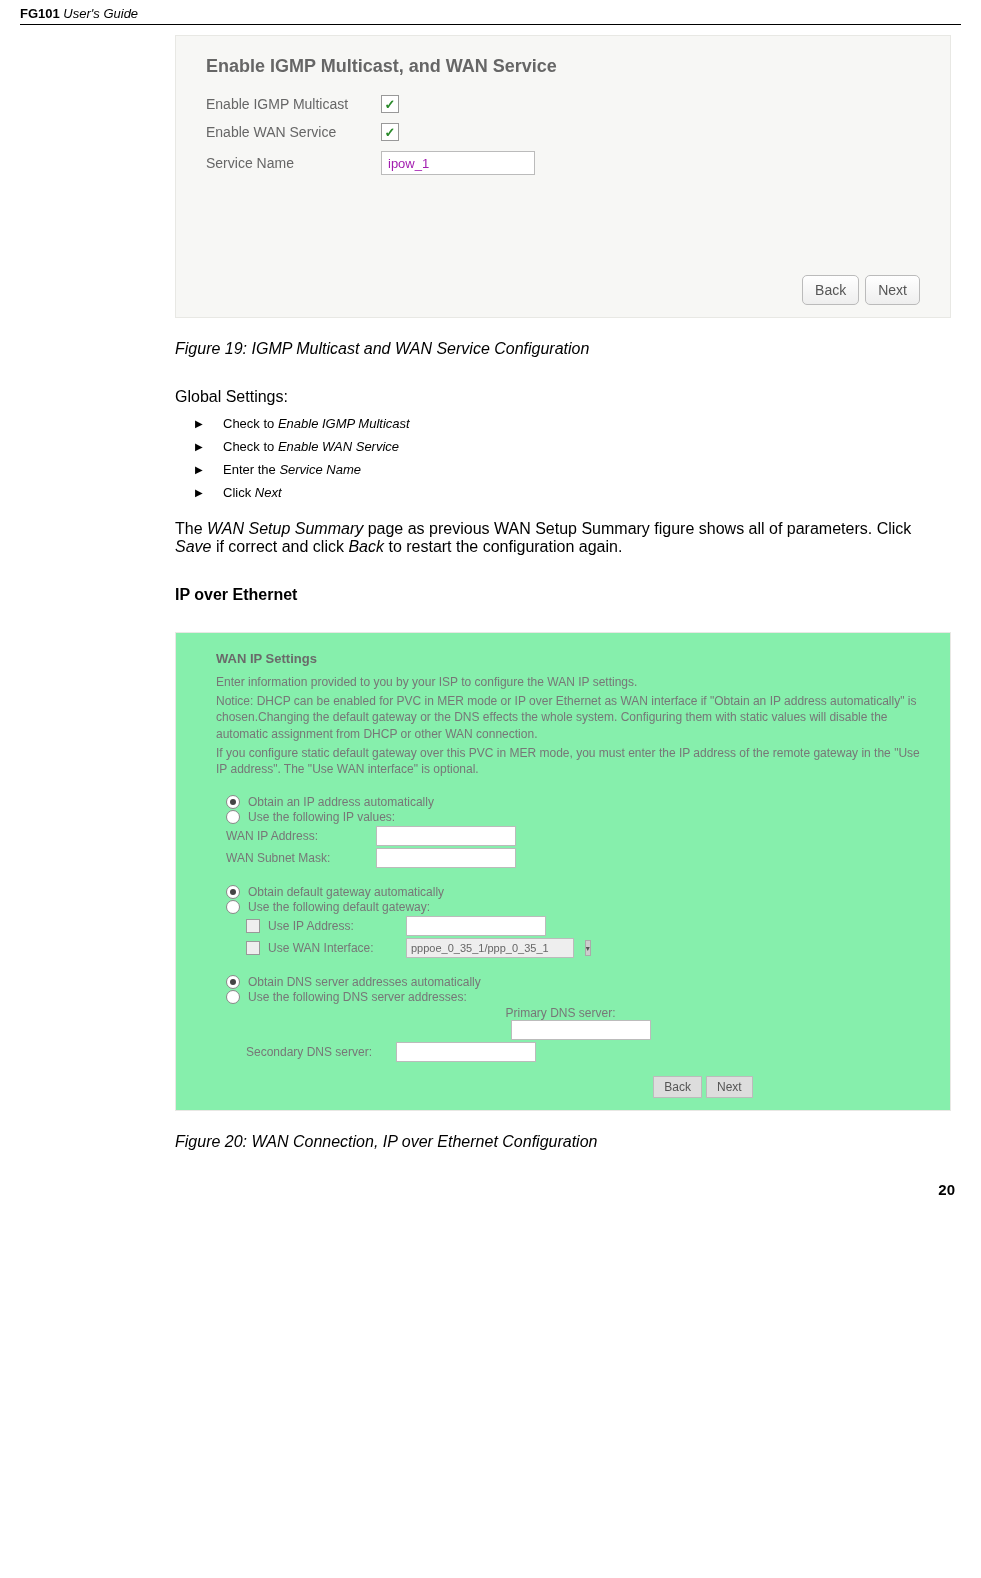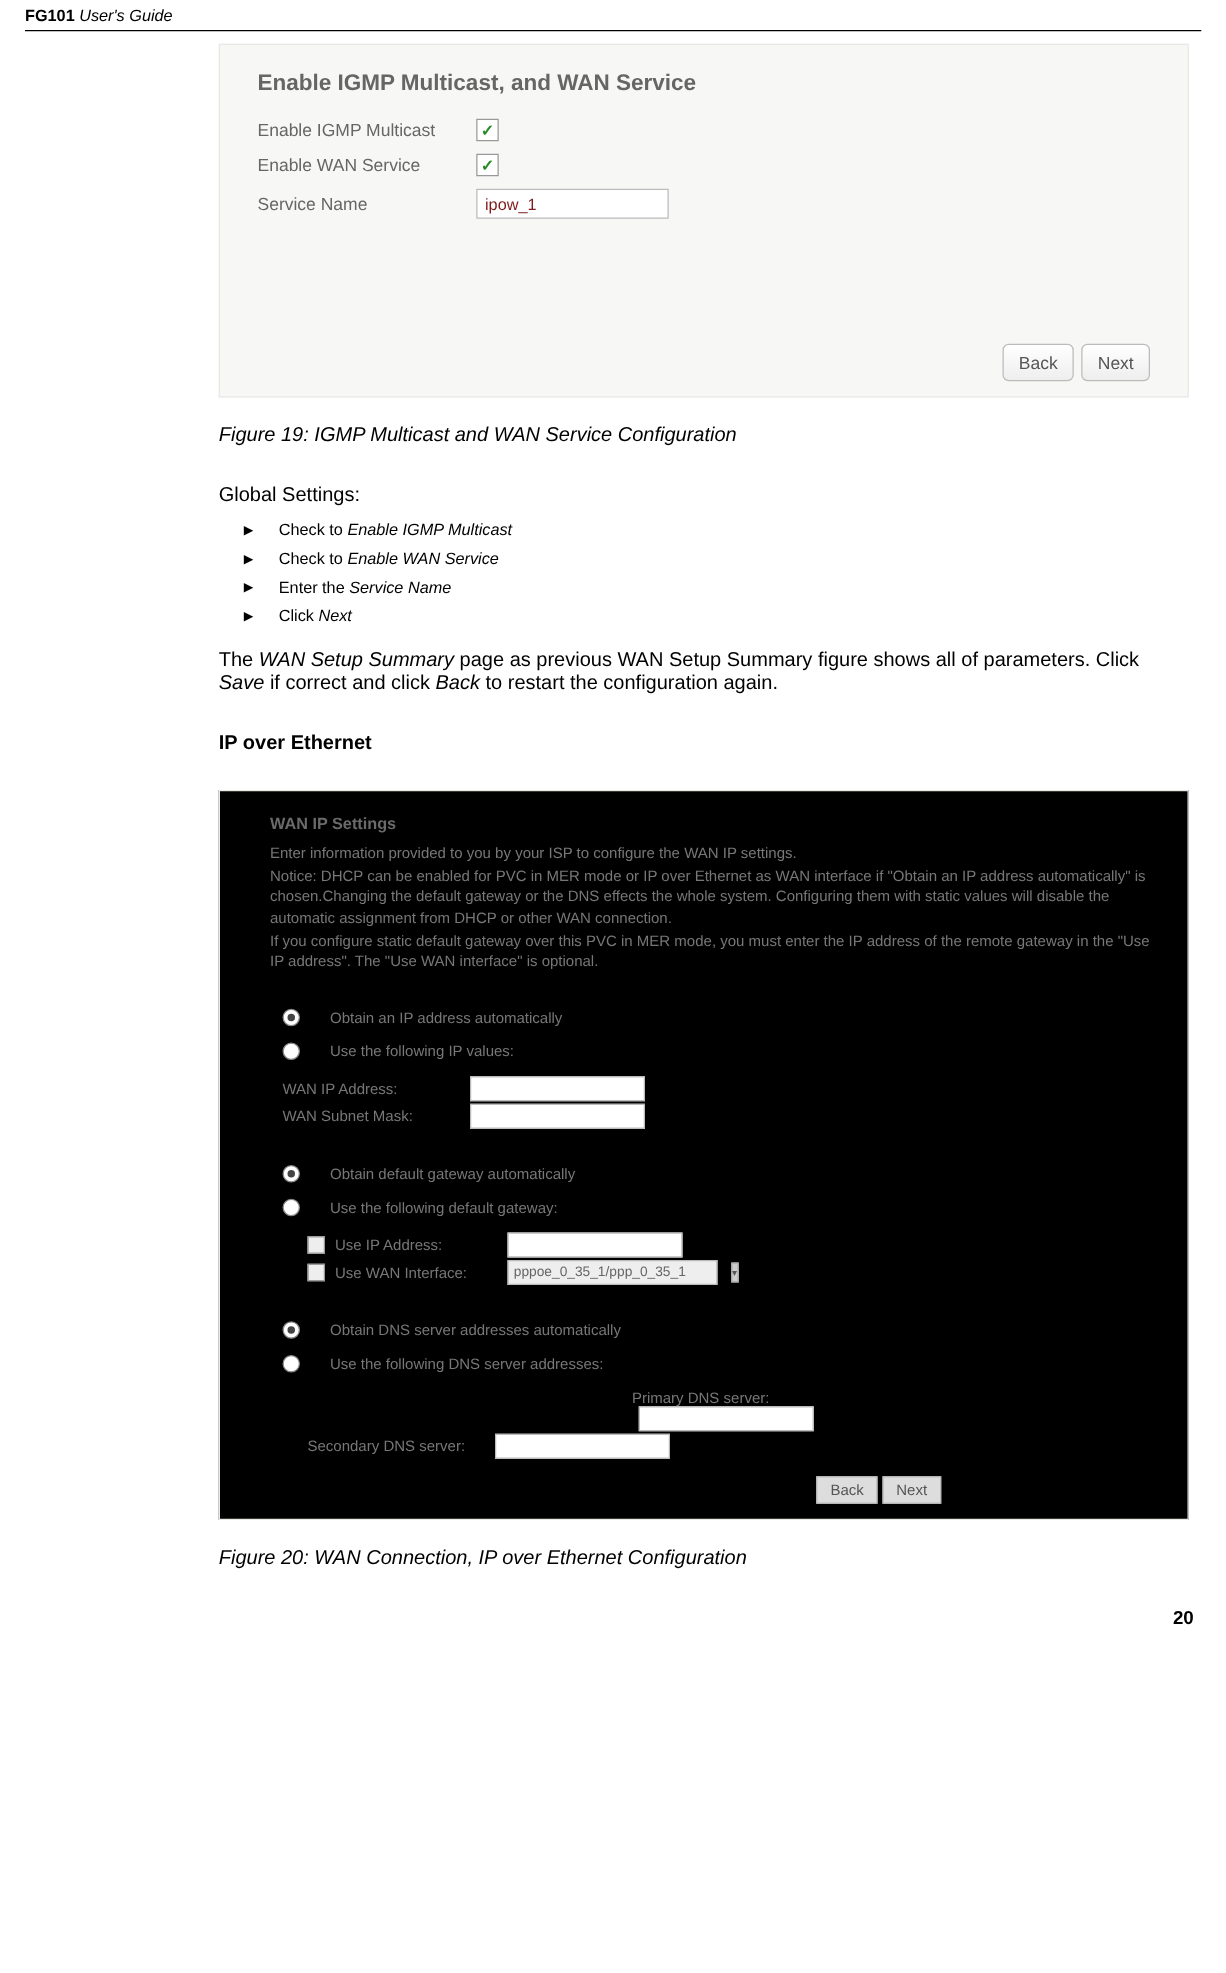--- a/index.html
+++ b/index.html
@@ -64,21 +64,21 @@
     color: #2a8a2a;
     font-weight: bold;
   }
   .txtinput {
     width: 140px;
     height: 22px;
     border: 1px solid #bbb;
     background: #fff;
     padding: 0 6px;
     font-size: 13px;
-    color: #7f1d1d;
+    color: #a21caf;
     display: flex;
     align-items: center;
   }
   .panel-buttons {
     display: flex;
     justify-content: flex-end;
     gap: 6px;
     margin-top: 100px;
   }
   .btn {
@@ -116,41 +116,41 @@
     left: 0;
     top: 2px;
     font-size: 10px;
   }
   .section-heading {
     font-weight: bold;
     font-size: 16px;
     margin: 30px 0 28px 0;
   }
   .panel2 {
-    background: #000000;
+    background: #86efac;
     border: 1px solid #e8e8e4;
     padding: 18px 20px 12px 40px;
     font-size: 12px;
     color: #777;
   }
   .panel2 .p2-title {
     font-weight: bold;
     font-size: 13px;
     color: #6a6a6a;
     margin-bottom: 8px;
   }
   .panel2 p {
     margin: 0 0 3px 0;
     line-height: 1.35;
   }
   .radio-row {
     display: flex;
     align-items: center;
-    gap: 24px;
-    margin: 13px 0;
+    gap: 8px;
+    margin: 1px 0;
     padding-left: 10px;
   }
   .radio {
     width: 12px;
     height: 12px;
     border: 1px solid #888;
     border-radius: 50%;
     background: #fff;
     display: inline-flex;
     align-items: center;

